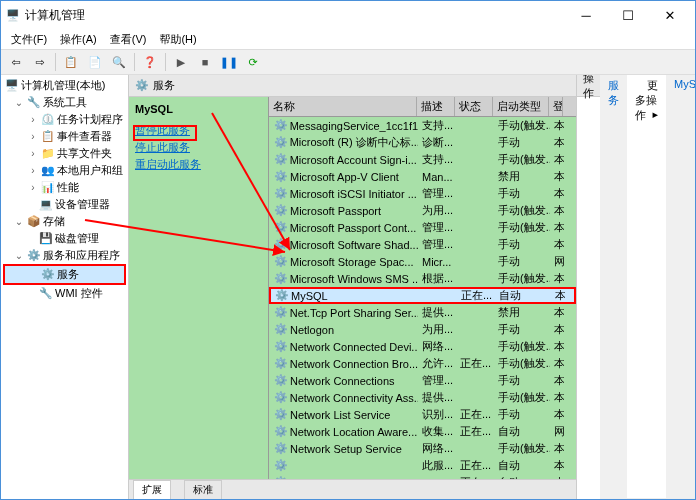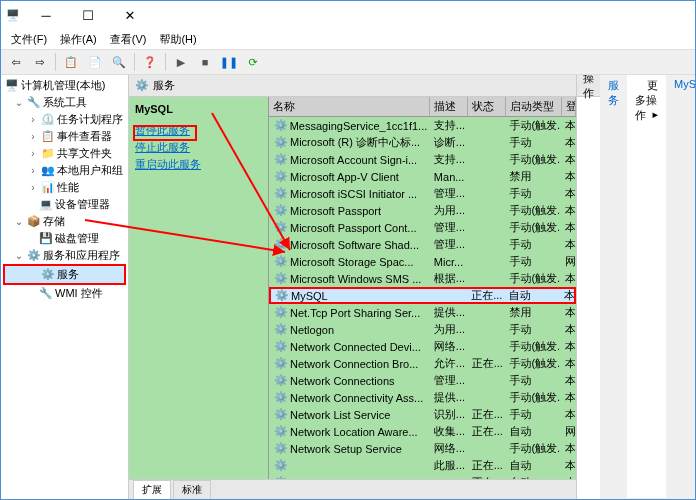--- a/index.html
+++ b/index.html
@@ -25,34 +25,35 @@
 .midbody{flex:1;display:flex;overflow:hidden;background:#a8e0a8}
 .actionpane{width:140px;background:#a8e0a8;padding:6px;border-right:1px solid #999;position:relative}
 .svcname{font-weight:bold;margin-bottom:8px}
 .svclink{color:#0066cc;text-decoration:underline;display:block;margin-bottom:2px}
 .listpane{flex:1;overflow:auto;background:#a8e0a8;position:relative}
 .listhead{height:20px;background:#d0d0d0;display:flex;border-bottom:1px solid #999;position:sticky;top:0}
 .lh{padding:2px 4px;border-right:1px solid #aaa;overflow:hidden;white-space:nowrap;text-overflow:ellipsis}
 .listrow{height:17px;display:flex;align-items:center;border:1px solid transparent}
 .listrow.sel{background:#cce8ff;border:2px solid red}
 .lc{padding:0 4px;overflow:hidden;white-space:nowrap;text-overflow:ellipsis;display:flex;align-items:center;gap:2px}
-.c0{width:161px}.c1{width:38px}.c2{width:38px}.c3{width:56px}.c4{width:14px}
-.tabs{height:20px;background:#e8e8e8;border-top:1px solid #ccc;display:flex;align-items:end;padding:0 4px;gap:2px}
+.c0{width:148px}.c1{width:38px}.c2{width:38px}.c3{width:56px}.c4{width:14px}
+.tabs{height:20px;background:#e8e8e8;border-top:1px solid #ccc;display:flex;align-items:end;padding:0 4px;gap:13px}
 .tab{padding:2px 8px;background:#fff;border:1px solid #ccc;border-bottom:none;font-size:10px}
 .rightpane{width:118px;background:#fff;display:flex;flex-direction:row}
 .rhead{height:22px;background:#e8e8e8;border-bottom:1px solid #ccc;padding:2px 6px;display:flex;align-items:center}
 .ritem{padding:3px 8px;border-bottom:1px solid #eee}
 .ritem.title{background:#f0f0f0;color:#0066cc}
 .hlbox{border:2px solid red;position:absolute;pointer-events:none}
 </style>
 </head>
 <body>
 
 <div class="titlebar">
   <span class="icon">🖥️</span>
+  <span class="title">计算机管理</span>
   <div class="winbtn">─</div>
   <div class="winbtn">☐</div>
   <div class="winbtn">✕</div>
 </div>
 
 <div class="menubar">
   <div class="menuitem">文件(F)</div>
   <div class="menuitem">操作(A)</div>
   <div class="menuitem">查看(V)</div>
   <div class="menuitem">帮助(H)</div>

